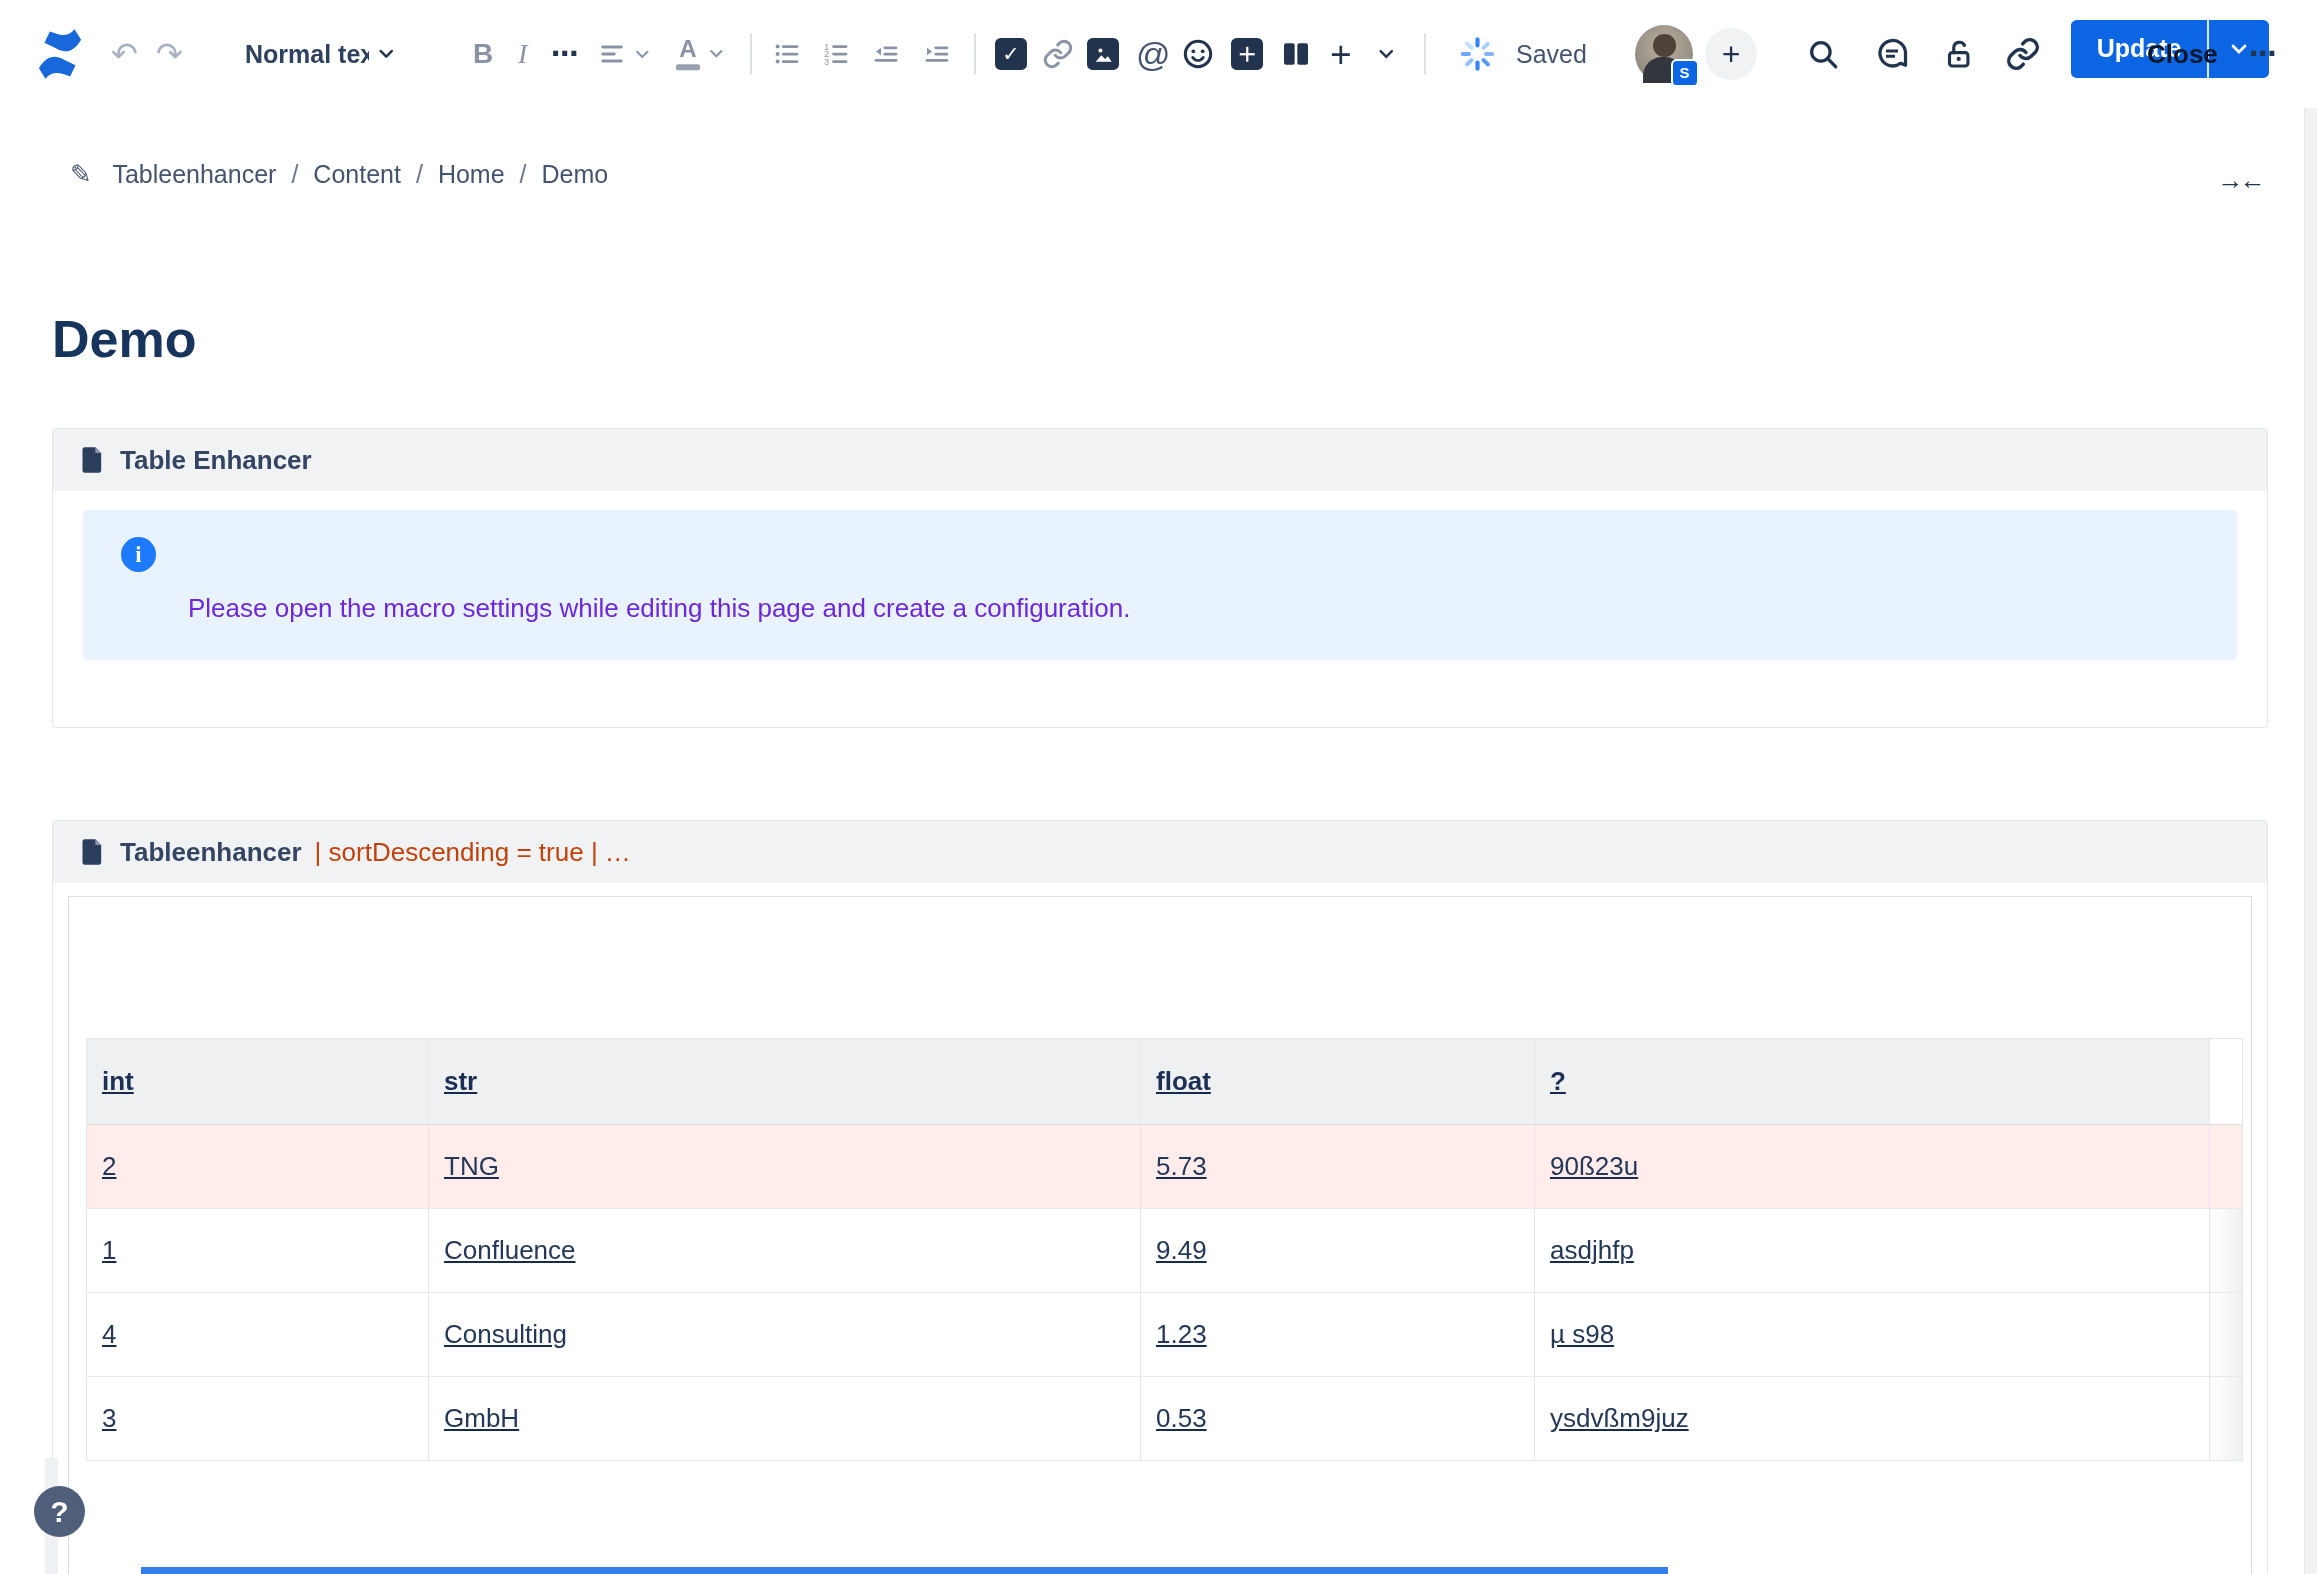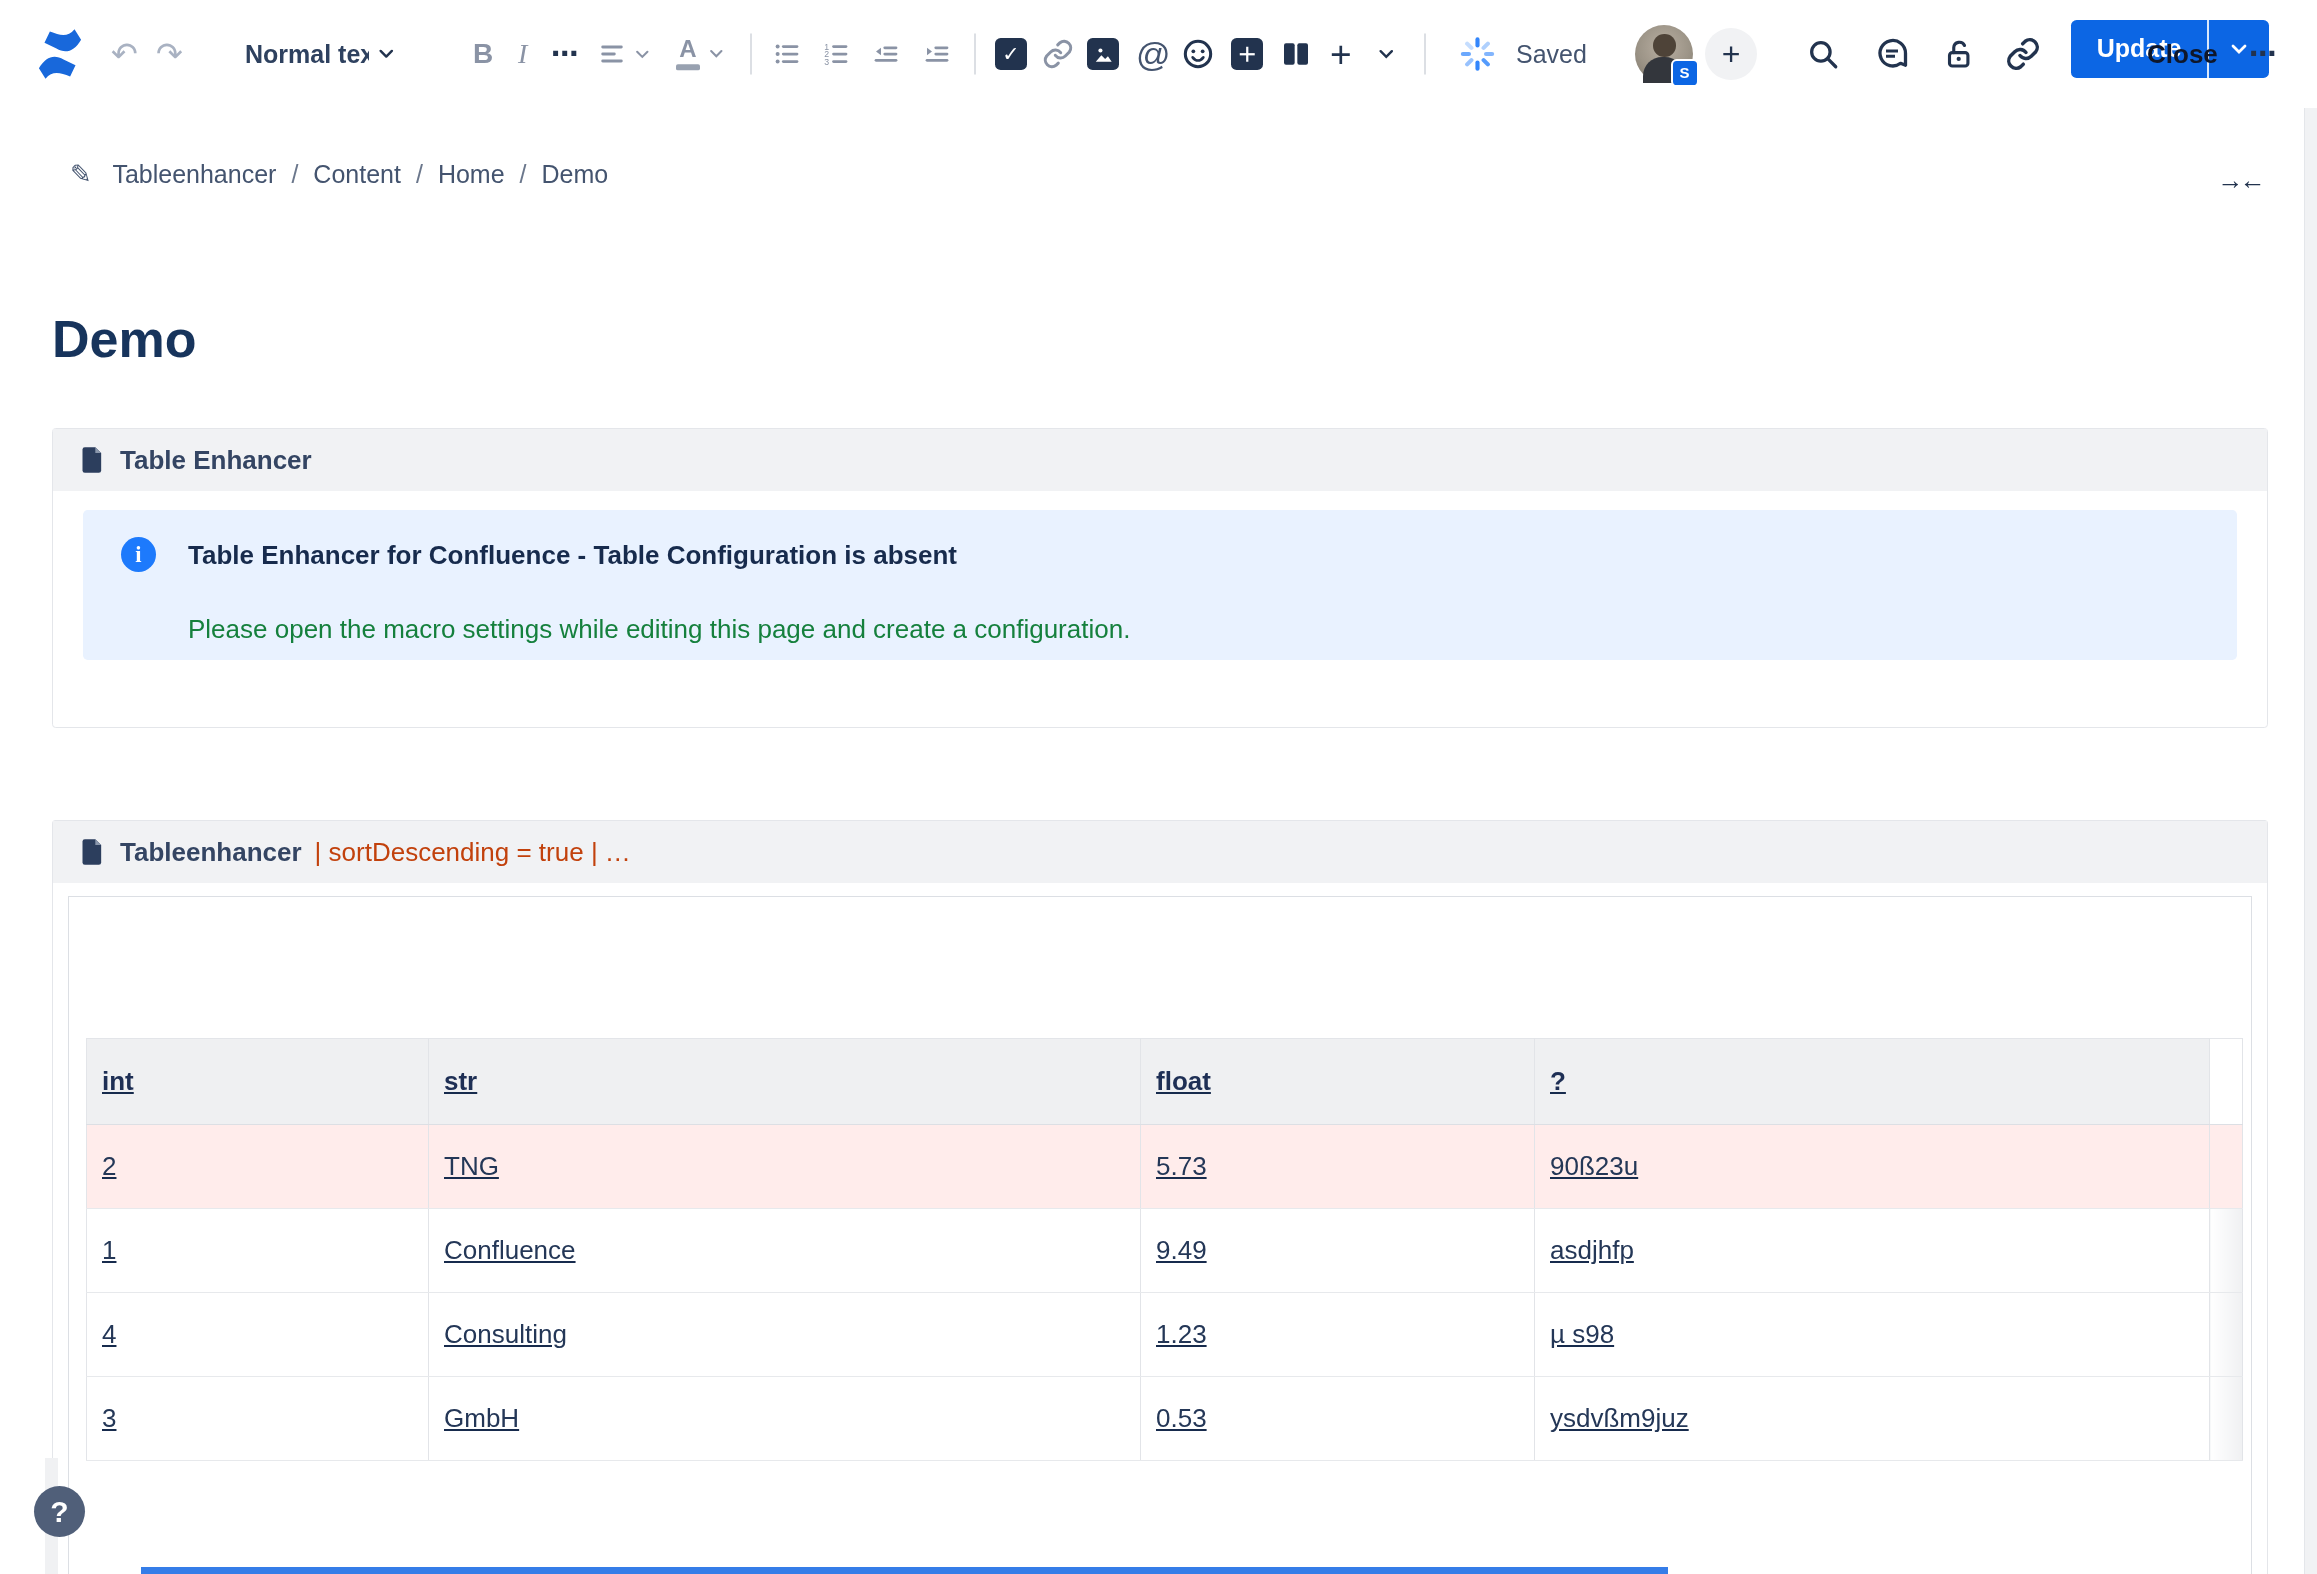--- a/index.html
+++ b/index.html
@@ -39,21 +39,21 @@
   .collapse-w{position:absolute;right:56px;top:165px;font-size:26px;font-weight:700;color:#22334E;letter-spacing:-3.7px;}
   
   .page-title{position:absolute;left:52px;top:274px;font-size:52px;font-weight:600;color:#17345C;}
   .macro{position:absolute;left:52px;width:2216px;border:0.9px solid #E4E6EA;border-radius:3.7px;background:#fff;box-sizing:border-box;}
   .macro-header{height:62px;background:#F1F2F4;display:flex;align-items:center;padding-left:28px;font-size:26px;}
   .macro-name{font-weight:600;color:#344563;margin-left:15px;}
   .macro-params{font-weight:400;color:#c2410c;margin-left:13px;}
   .infopanel{margin:19px 30px 0 30px;background:var(--info-bg,#E9F2FF);border-radius:4.7px;height:150px;position:relative;}
   .infoicon{position:absolute;left:38px;top:27px;width:35px;height:35px;border-radius:50%;background:var(--info-icon,#1D7AFC);color:#fff;font-size:22.5px;font-weight:700;font-family:"Liberation Serif",serif;display:flex;align-items:center;justify-content:center;}
   .infotitle{position:absolute;left:105px;top:30px;font-size:26px;font-weight:700;color:#172B4D;}
-  .infobody{position:absolute;left:105px;top:83px;font-size:26px;color:#15803d;margin-top:21px;}
+  .infobody{position:absolute;left:105px;top:83px;font-size:26px;color:#6d28d9;}
   
   .innerbox{margin:13px 15px 0 15px;border:0.9px solid #DCDFE4;background:#fff;height:847px;box-sizing:border-box;text-decoration:underline;}
   table.datatable{border-collapse:collapse;table-layout:fixed;width:2155px;margin:141px 0 0 17px;font-size:26px;color:#243757;}
   table.datatable th,table.datatable td{padding:0 0 0 15px;text-align:left;font-weight:400;height:84px;border-bottom:0.9px solid #E7E9EC;border-right:0.9px solid #E2E4E8;box-sizing:border-box;}
   table.datatable th{height:86px;font-weight:700;color:#1E2F55;background:#EFF0F2;border-bottom:0.9px solid #DCDFE4;}
   table.datatable th.gutter{background:#fff;}
   table.datatable td.gutter{background:linear-gradient(to right,#fff,#EFF0F2);}
   table.datatable .c0{width:342px;} table.datatable .c1{width:712px;}
   table.datatable .c2{width:394px;} table.datatable .c3{width:675px;}
   table.datatable .cg{width:33px;border-right:0.9px solid #DCDFE4;}
@@ -315,21 +315,20 @@
   <section class="macro" style="top:428px;height:300px">
     <div class="macro-header">
       <svg width="24" height="28" viewBox="0 0 20 24">
           <path d="M3 1h9l5 5v15a2 2 0 0 1-2 2H3a2 2 0 0 1-2-2V3a2 2 0 0 1 2-2z" fill="#2C3E5D"></path>
           <path d="M12 1l5 5h-5z" fill="#8A97AC"></path>
         </svg>
       <span class="macro-name">Table Enhancer</span>
     </div>
     <div class="infopanel">
       <span class="infoicon">i</span>
-      <div class="infotitle">Table Enhancer for Confluence - Table Configuration is absent</div>
       <div class="infobody">Please open the macro settings while editing this page and create a configuration.</div>
     </div>
   </section>
 
   <section class="macro" style="top:820px;height:754px;border-bottom:none;border-radius:3.7px 3.7px 0 0">
     <div class="macro-header">
       <svg width="24" height="28" viewBox="0 0 20 24">
           <path d="M3 1h9l5 5v15a2 2 0 0 1-2 2H3a2 2 0 0 1-2-2V3a2 2 0 0 1 2-2z" fill="#2C3E5D"></path>
           <path d="M12 1l5 5h-5z" fill="#8A97AC"></path>
         </svg>

